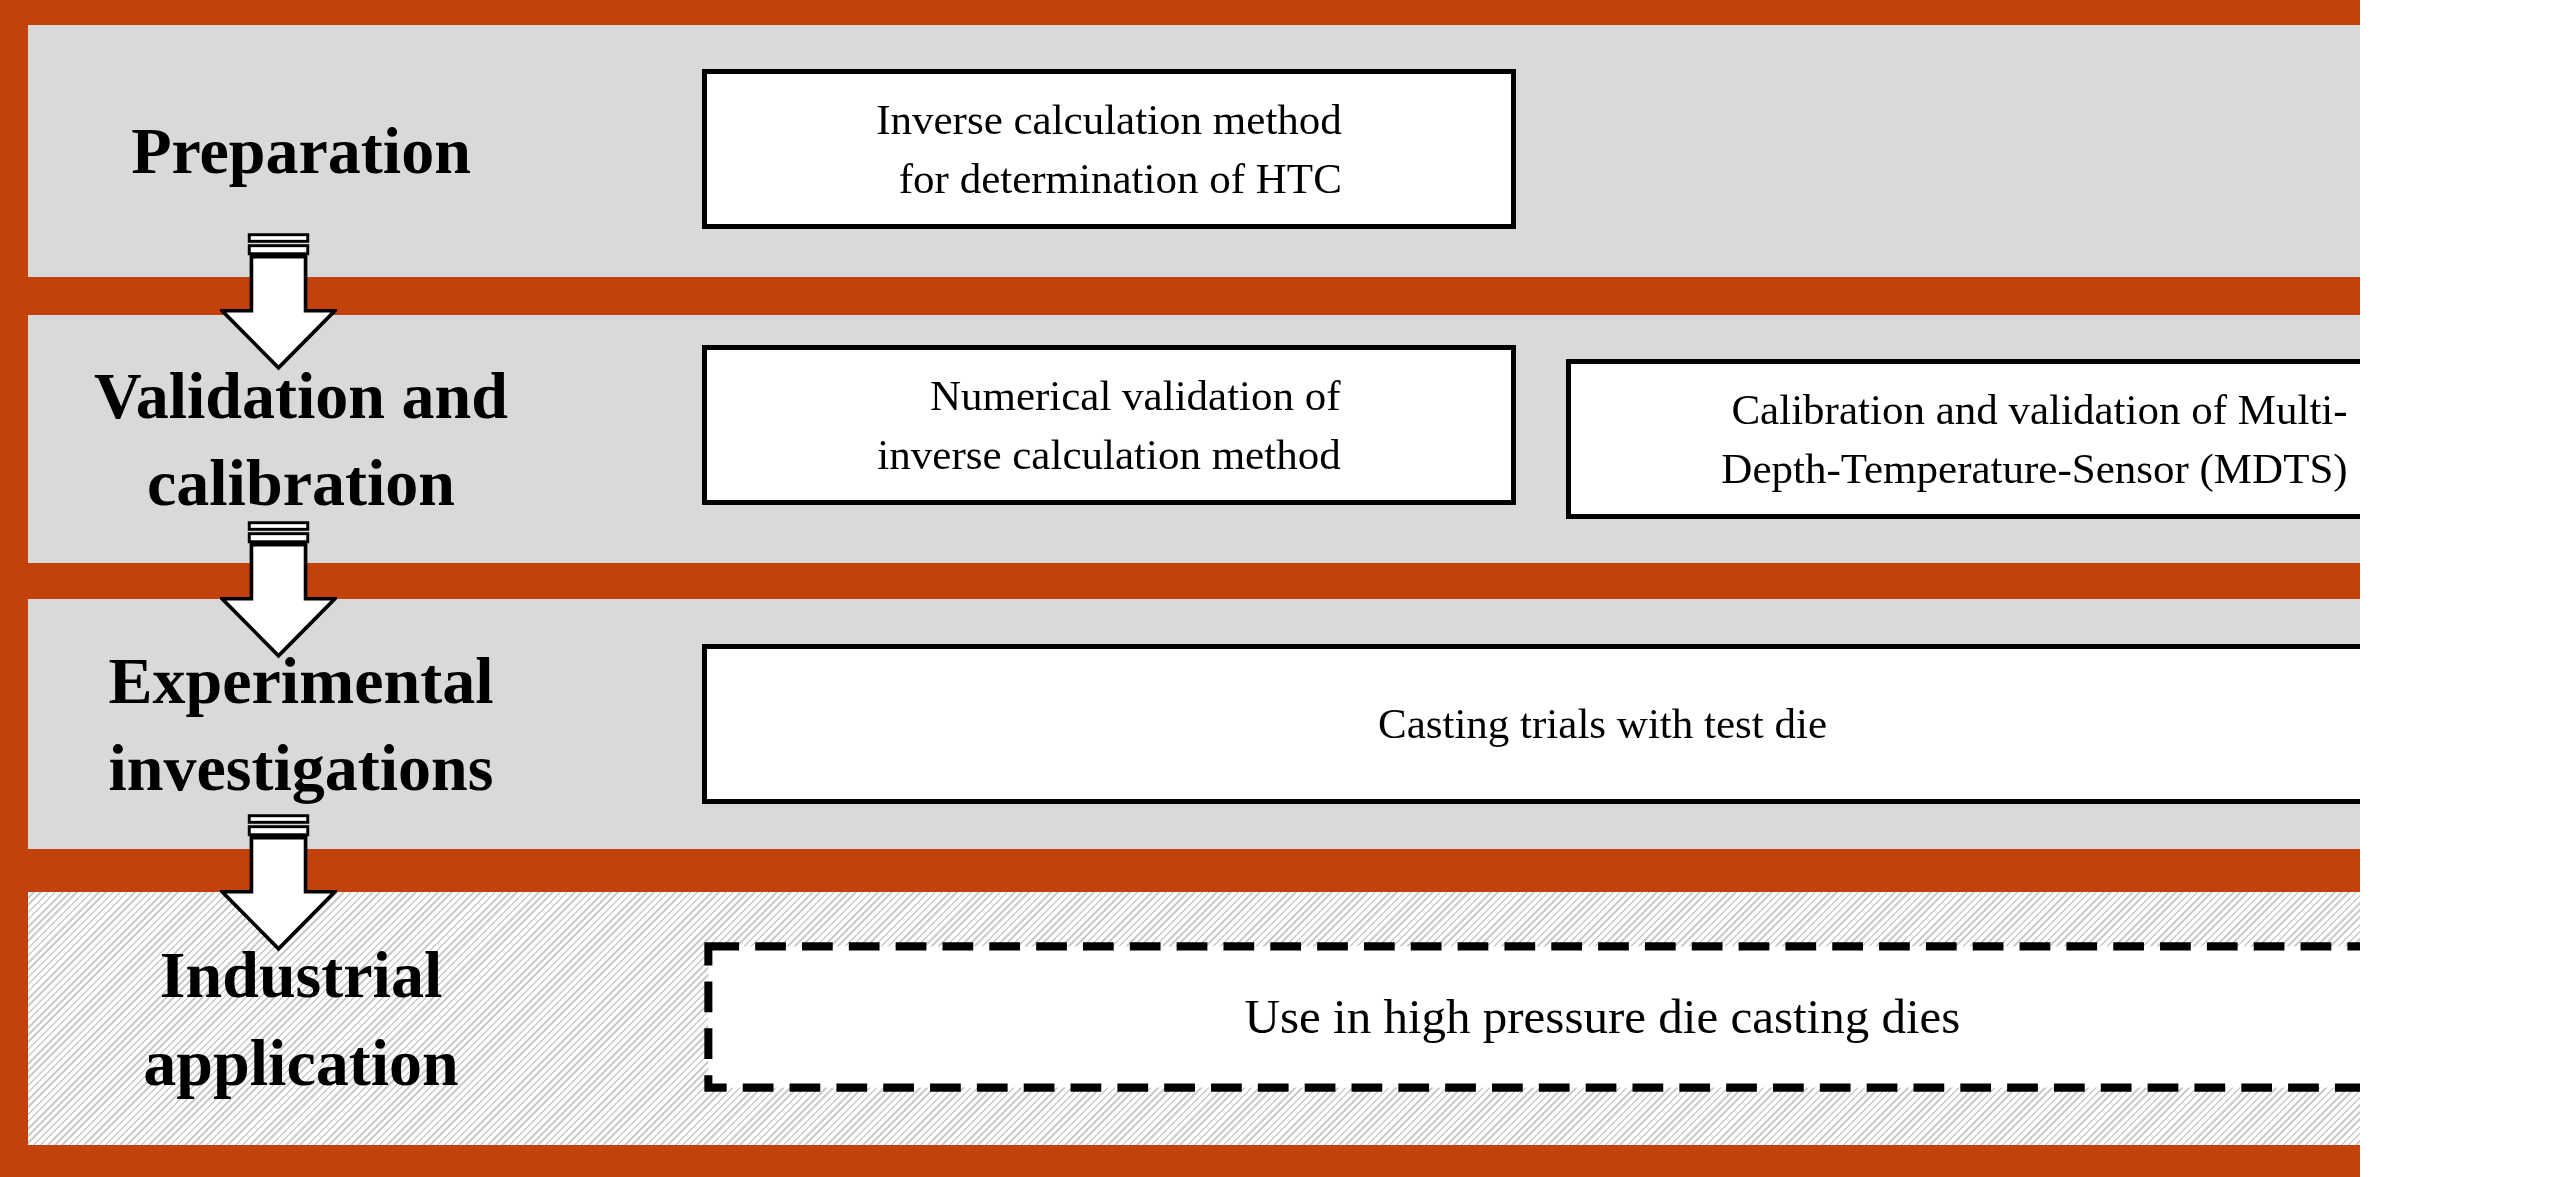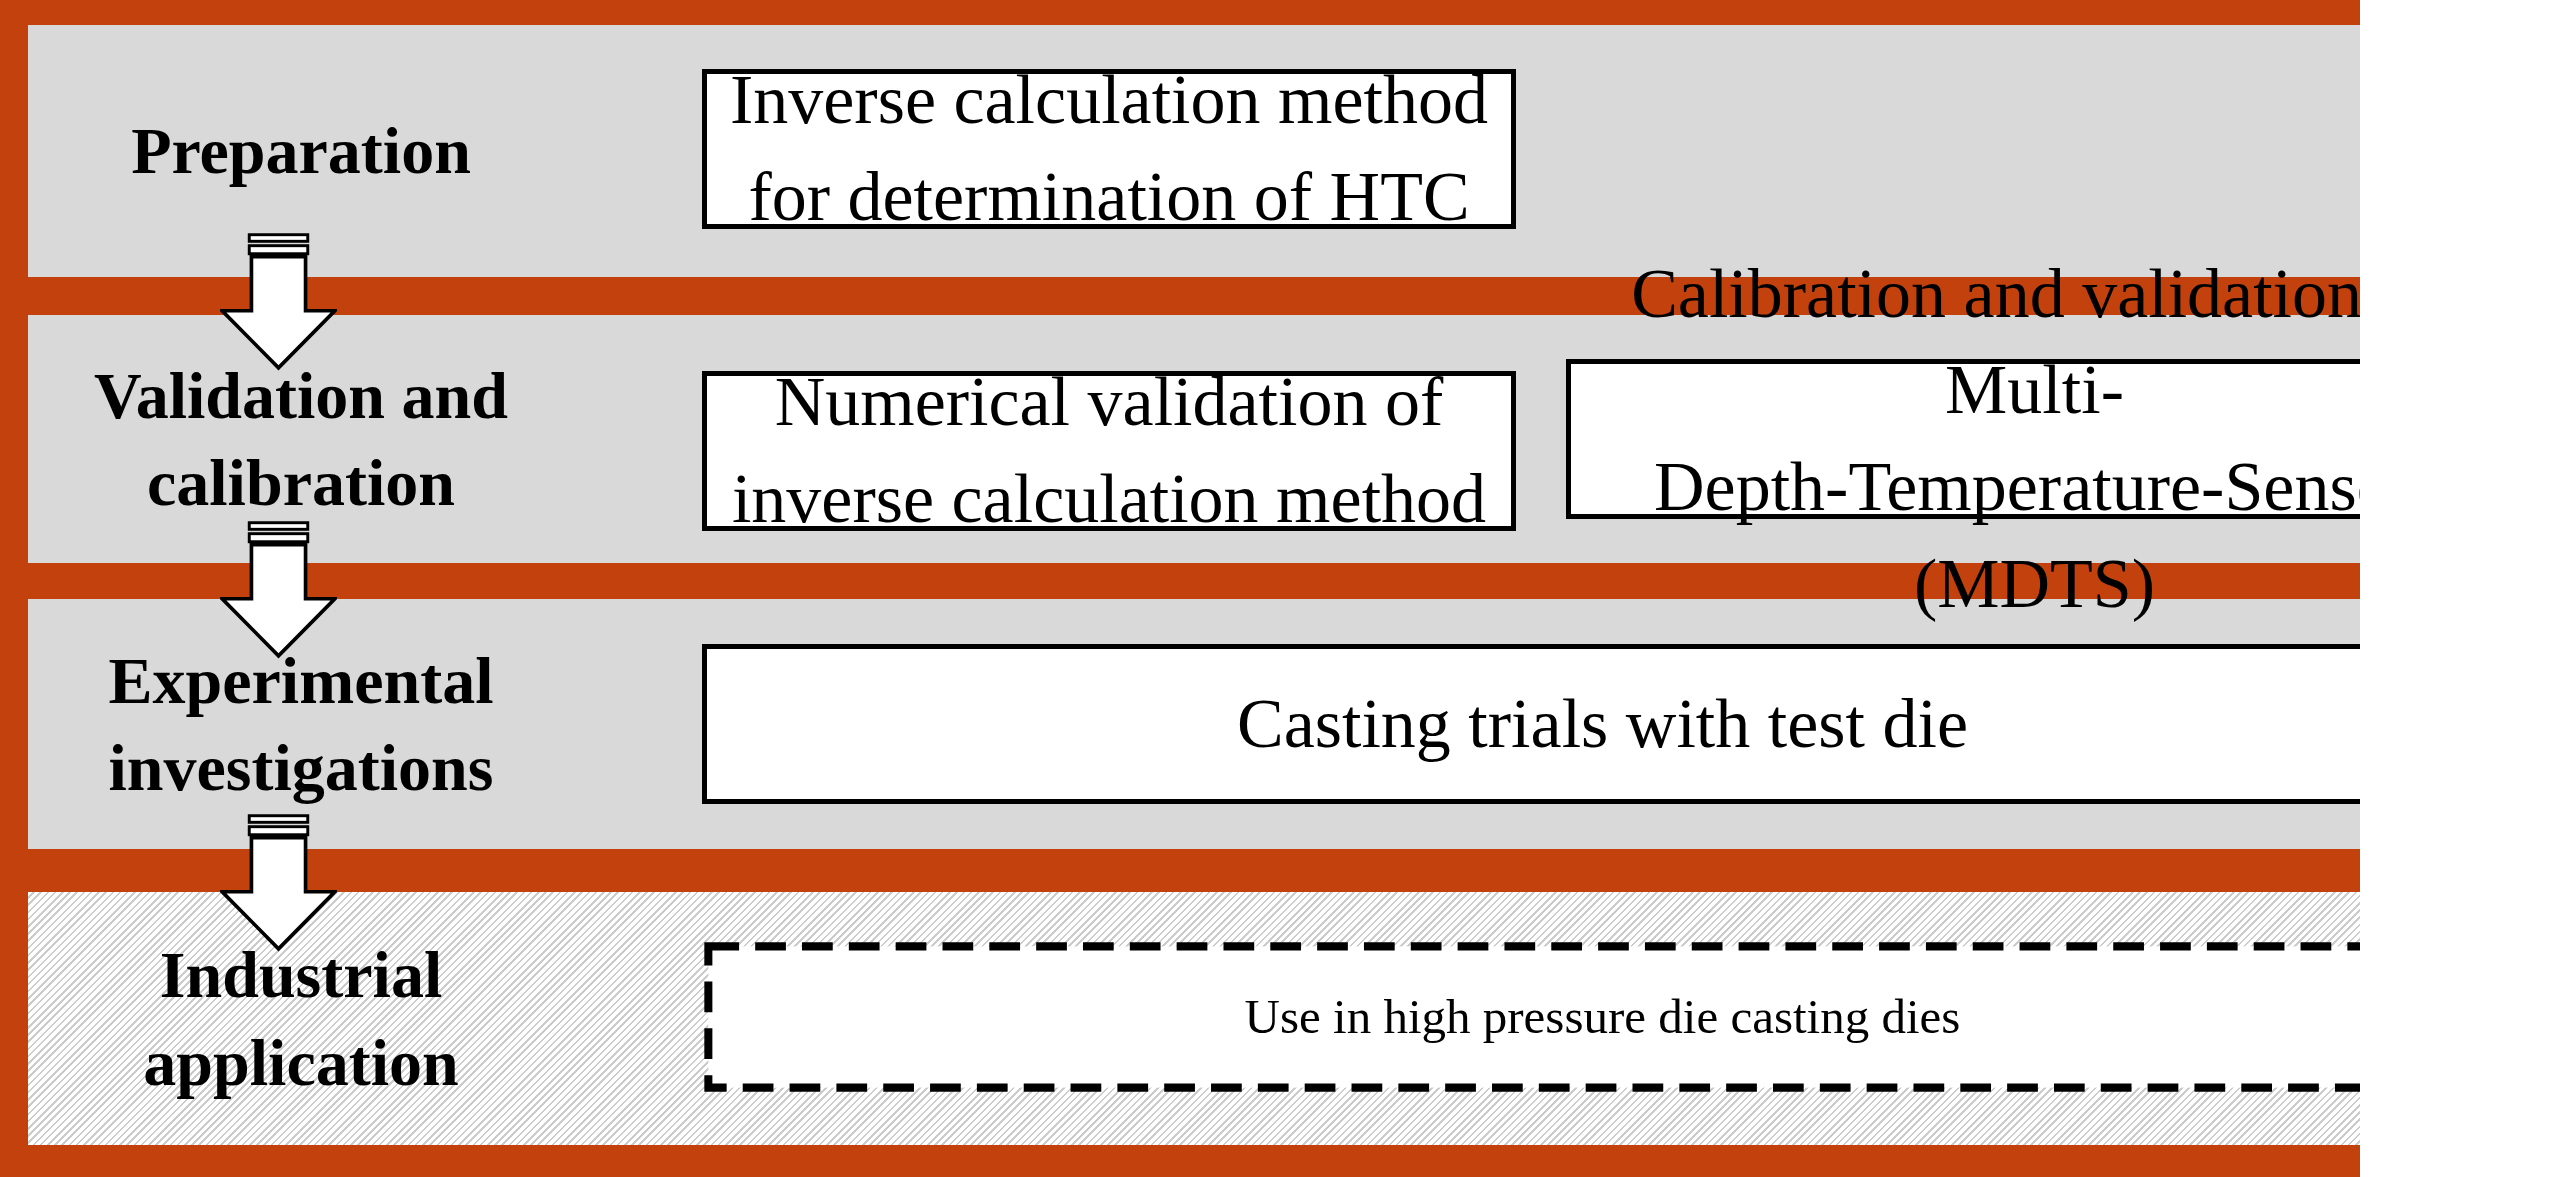--- a/index.html
+++ b/index.html
@@ -38,22 +38,22 @@
     line-height: 1.32;
     white-space: pre-line;
   }
   .flow-box {
     position: absolute;
     background: #ffffff;
     border: 5.1px solid #000000;
     display: flex;
     align-items: center;
     justify-content: center;
-    text-align: center;
-    font-size: 70px;
+    text-align: right;
+    font-size: 43px;
     line-height: 1.38;
     white-space: pre-line;
     box-sizing: border-box;
   }
   .dashed-box-wrap {
     position: absolute;
     display: flex;
     align-items: center;
     justify-content: center;
     text-align: center;
@@ -86,21 +86,21 @@
   <div class="stage-label" style="top:315px;height:248px;">Validation and
 calibration</div>
   <div class="stage-label" style="top:599px;height:250px;">Experimental
 investigations</div>
   <div class="stage-label" style="top:892px;height:253px;">Industrial
 application</div>
 
   <div class="flow-box" style="left:702px;top:69px;width:814px;height:160px;">Inverse calculation method
 for determination of HTC</div>
 
-  <div class="flow-box" style="left:702px;top:371px;width:814px;height:160px;">Numerical validation of
+  <div class="flow-box" style="left:702px;top:345px;width:814px;height:160px;">Numerical validation of
 inverse calculation method</div>
   <div class="flow-box" style="left:1566px;top:359px;width:937px;height:160px;">Calibration and validation of Multi-
 Depth-Temperature-Sensor (MDTS)</div>
 
   <div class="flow-box" style="left:702px;top:644px;width:1801px;height:160px;">Casting trials with test die</div>
 
   <div class="dashed-box-wrap" style="left:702px;top:942px;width:1801px;height:150px;">
     <svg width="1801" height="150" viewBox="0 0 2456 205">
       <rect x="6" y="6" width="2444" height="193" fill="#ffffff" stroke="#000000" stroke-width="11" stroke-dasharray="42 22"></rect>
     </svg>

